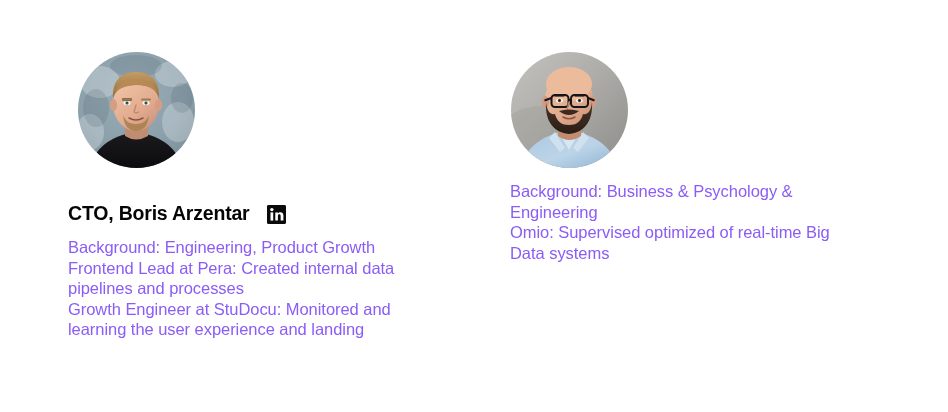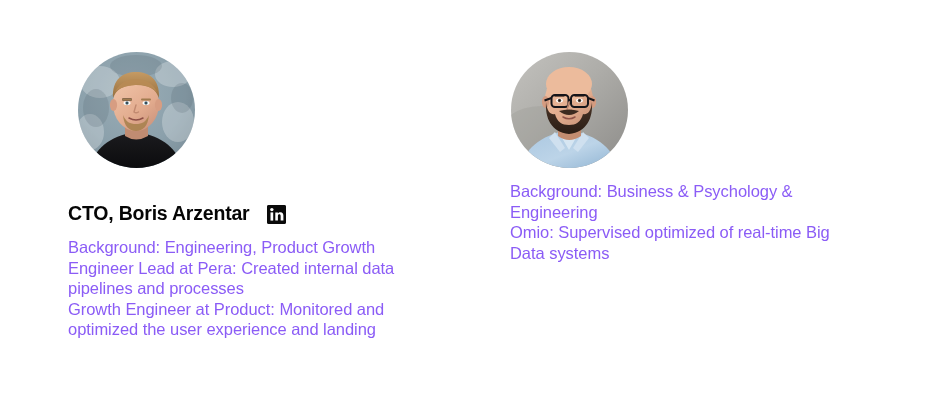--- a/index.html
+++ b/index.html
@@ -169,22 +169,22 @@
             <rect x="3.5" y="7.4" width="2.7" height="8.2" fill="#ffffff"></rect>
             <circle cx="4.85" cy="4.6" r="1.7" fill="#ffffff"></circle>
             <path d="M8.3 7.4 h2.6 v1.1 c0.5 -0.85 1.45 -1.35 2.6 -1.35 c2.0 0 2.9 1.25 2.9 3.4 v4.95 h-2.75 v-4.45 c0 -1.1 -0.4 -1.7 -1.3 -1.7 c-0.95 0 -1.45 0.65 -1.45 1.8 v4.35 h-2.6 Z" fill="#ffffff"></path>
           </svg>
         </span>
       </a>
     </div>
 
     <div class="bio">
       <div class="bio-line">Background: Engineering, Product Growth</div>
-      <div class="bio-line wrap">Engineer Lead at Pera: Created internal data pipelines and processes</div>
-      <div class="bio-line wrap">Growth Engineer at Product: Monitored and optimized the user experience and landing</div>
+      <div class="bio-line wrap">Frontend Lead at Pera: Created internal data pipelines and processes</div>
+      <div class="bio-line wrap">Growth Engineer at StuDocu: Monitored and learning the user experience and landing</div>
     </div>
   </div>
 
   <div class="profile-card right">
 
     <div class="avatar two">
       <svg viewBox="0 0 117 116" preserveAspectRatio="xMidYMid slice">
         <defs>
           <linearGradient id="bg2" x1="0" y1="0" x2="1" y2="1">
             <stop offset="0%" stop-color="#c3c2be"></stop>

